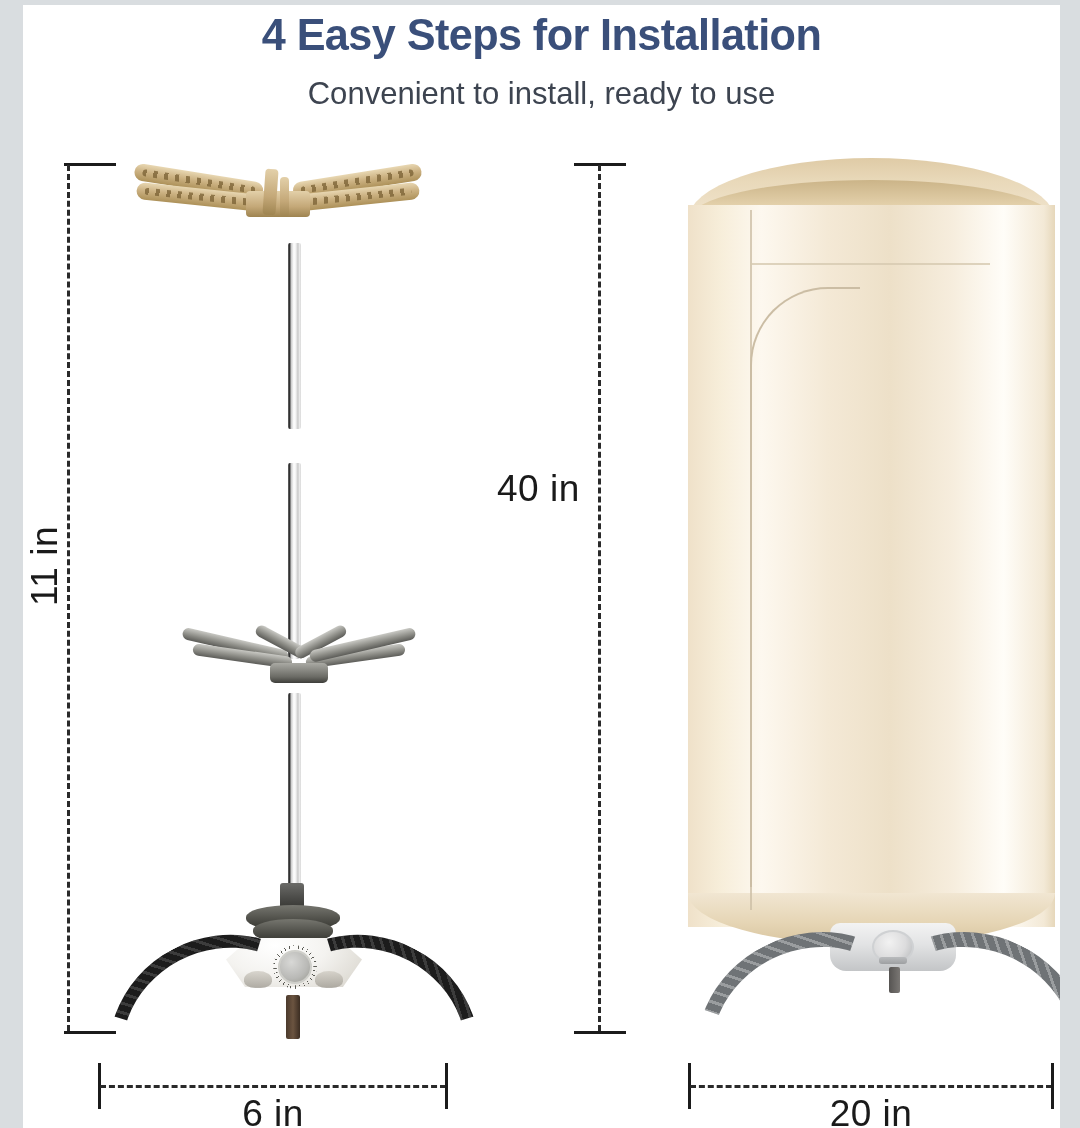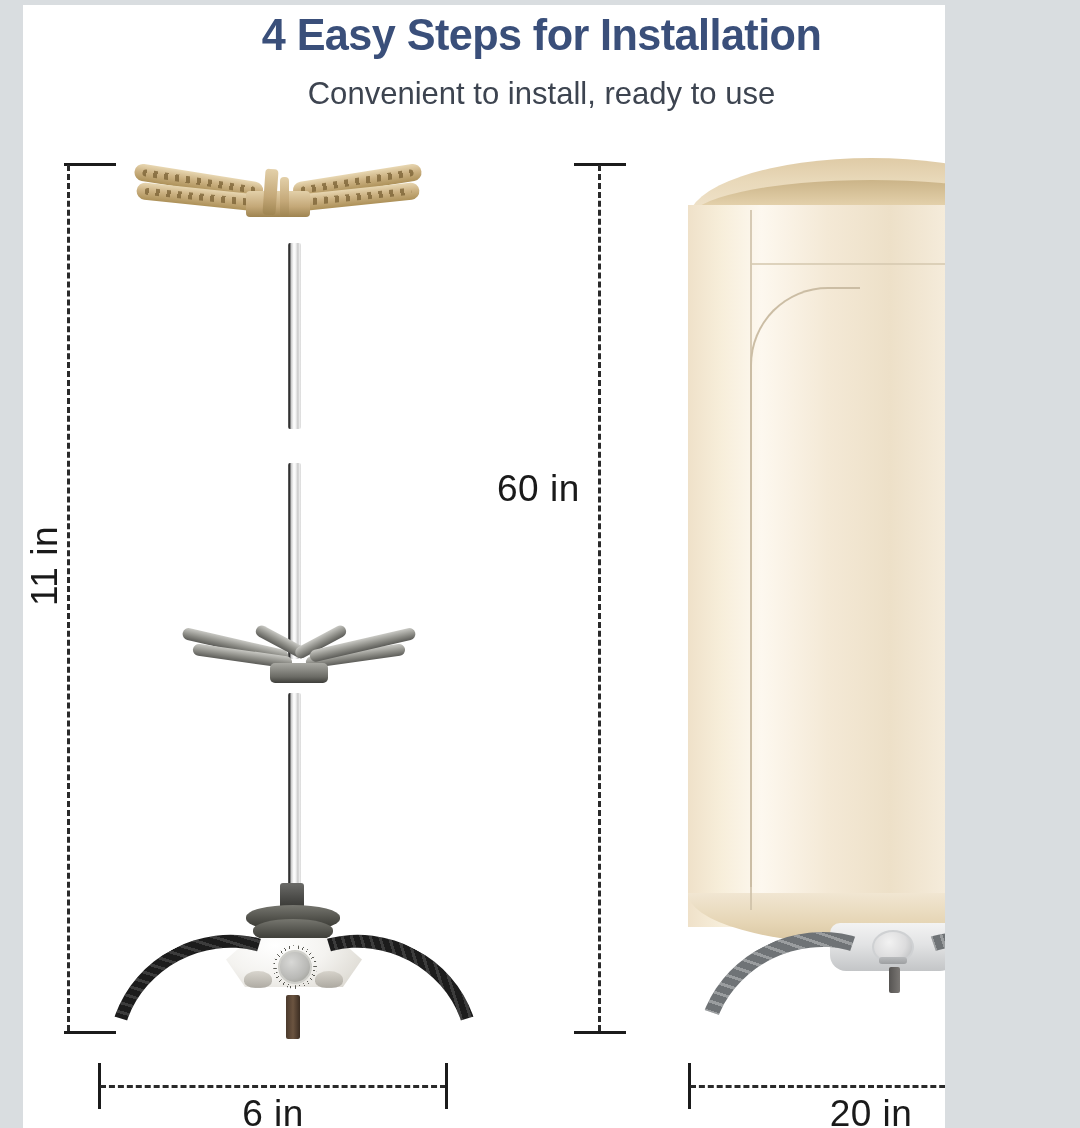--- a/index.html
+++ b/index.html
@@ -7,21 +7,21 @@
     width:1080px; height:1128px;
     background:#d9dde0;
     font-family:"Liberation Sans", sans-serif;
     overflow:hidden;
   }
 
   
   #frame { position:relative; width:1080px; height:1128px; background:#d9dde0; }
   #canvas {
     position:absolute; left:23px; top:5px;
-    width:922px; height:1123px;
+    width:1037px; height:1123px;
     background:#ffffff;
     overflow:hidden;
   }
 
   
   #title {
     position:absolute; left:0; top:4px; width:1037px;
     text-align:center;
     font-size:45px; font-weight:bold;
     letter-spacing:-0.6px;
@@ -249,21 +249,21 @@
     <div id="subtitle">Convenient to install, ready to use</div>
 
     <div class="dim-cap-h" style="left:41px; top:158px; width:52px;"></div>
     <div class="dim-v-line" style="left:44px; top:160px; height:866px;"></div>
     <div class="dim-cap-h" style="left:41px; top:1026px; width:52px;"></div>
     <div class="dim-label rot" style="left:-23px; top:540px; width:90px; text-align:center;">11 in</div>
 
     <div class="dim-cap-h" style="left:551px; top:158px; width:52px;"></div>
     <div class="dim-v-line" style="left:575px; top:160px; height:866px;"></div>
     <div class="dim-cap-h" style="left:551px; top:1026px; width:52px;"></div>
-    <div class="dim-label" style="left:474px; top:463px;">60 in</div>
+    <div class="dim-label" style="left:474px; top:463px;">40 in</div>
 
     <div class="dim-cap-v" style="left:75px; top:1058px; height:46px;"></div>
     <div class="dim-h-line" style="left:77px; top:1080px; width:346px;"></div>
     <div class="dim-cap-v" style="left:422px; top:1058px; height:46px;"></div>
     <div class="dim-label" style="left:77px; top:1088px; width:346px; text-align:center;">6 in</div>
 
     <div class="dim-cap-v" style="left:665px; top:1058px; height:46px;"></div>
     <div class="dim-h-line" style="left:667px; top:1080px; width:362px;"></div>
     <div class="dim-cap-v" style="left:1028px; top:1058px; height:46px;"></div>
     <div class="dim-label" style="left:667px; top:1088px; width:362px; text-align:center;">20 in</div>

